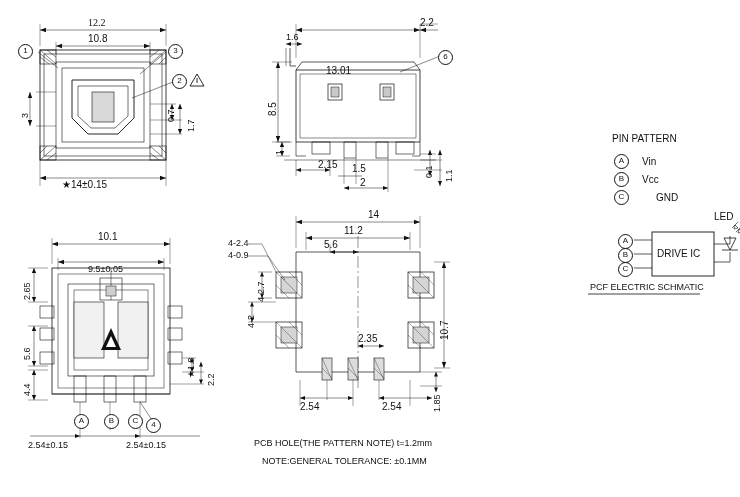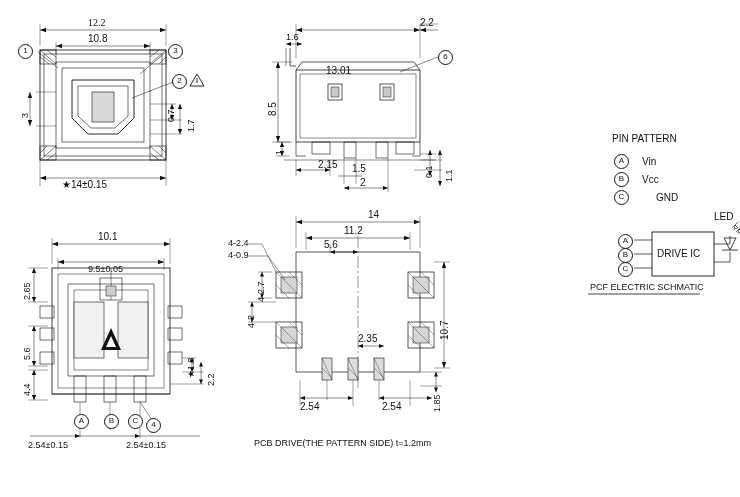--- a/index.html
+++ b/index.html
@@ -346,21 +346,22 @@
   <div class="lbl" style="left:228px;top:238px;">4-2.4</div>
   <div class="lbl" style="left:228px;top:250px;">4-0.9</div>
   <div class="lbl rot" style="left:256px;top:302px;">4-2.7</div>
   <div class="lbl rot" style="left:246px;top:328px;">4-2</div>
   <div class="lbl big rot" style="left:440px;top:340px;">10.7</div>
   <div class="lbl big" style="left:358px;top:334px;">2.35</div>
   <div class="lbl big" style="left:300px;top:402px;">2.54</div>
   <div class="lbl big" style="left:382px;top:402px;">2.54</div>
   <div class="lbl rot" style="left:432px;top:412px;">1.85</div>
 
-  <div class="lbl note" style="left:254px;top:438px;">PCB DRIVE(THE PATTERN SIDE) t=1.2mm</div>
+  <div class="lbl note" style="left:254px;top:438px;">PCB HOLE(THE PATTERN NOTE) t=1.2mm</div>
+  <div class="lbl note" style="left:262px;top:456px;">NOTE:GENERAL TOLERANCE: ±0.1MM</div>
 
   <div class="lbl big" style="left:612px;top:134px;">PIN PATTERN</div>
 
   <div class="circ" style="left:614px;top:154px;">A</div>
   <div class="lbl big" style="left:642px;top:157px;">Vin</div>
 
   <div class="circ" style="left:614px;top:172px;">B</div>
   <div class="lbl big" style="left:642px;top:175px;text-align:right;">Vcc</div>
 
   <div class="circ" style="left:614px;top:190px;">C</div>

